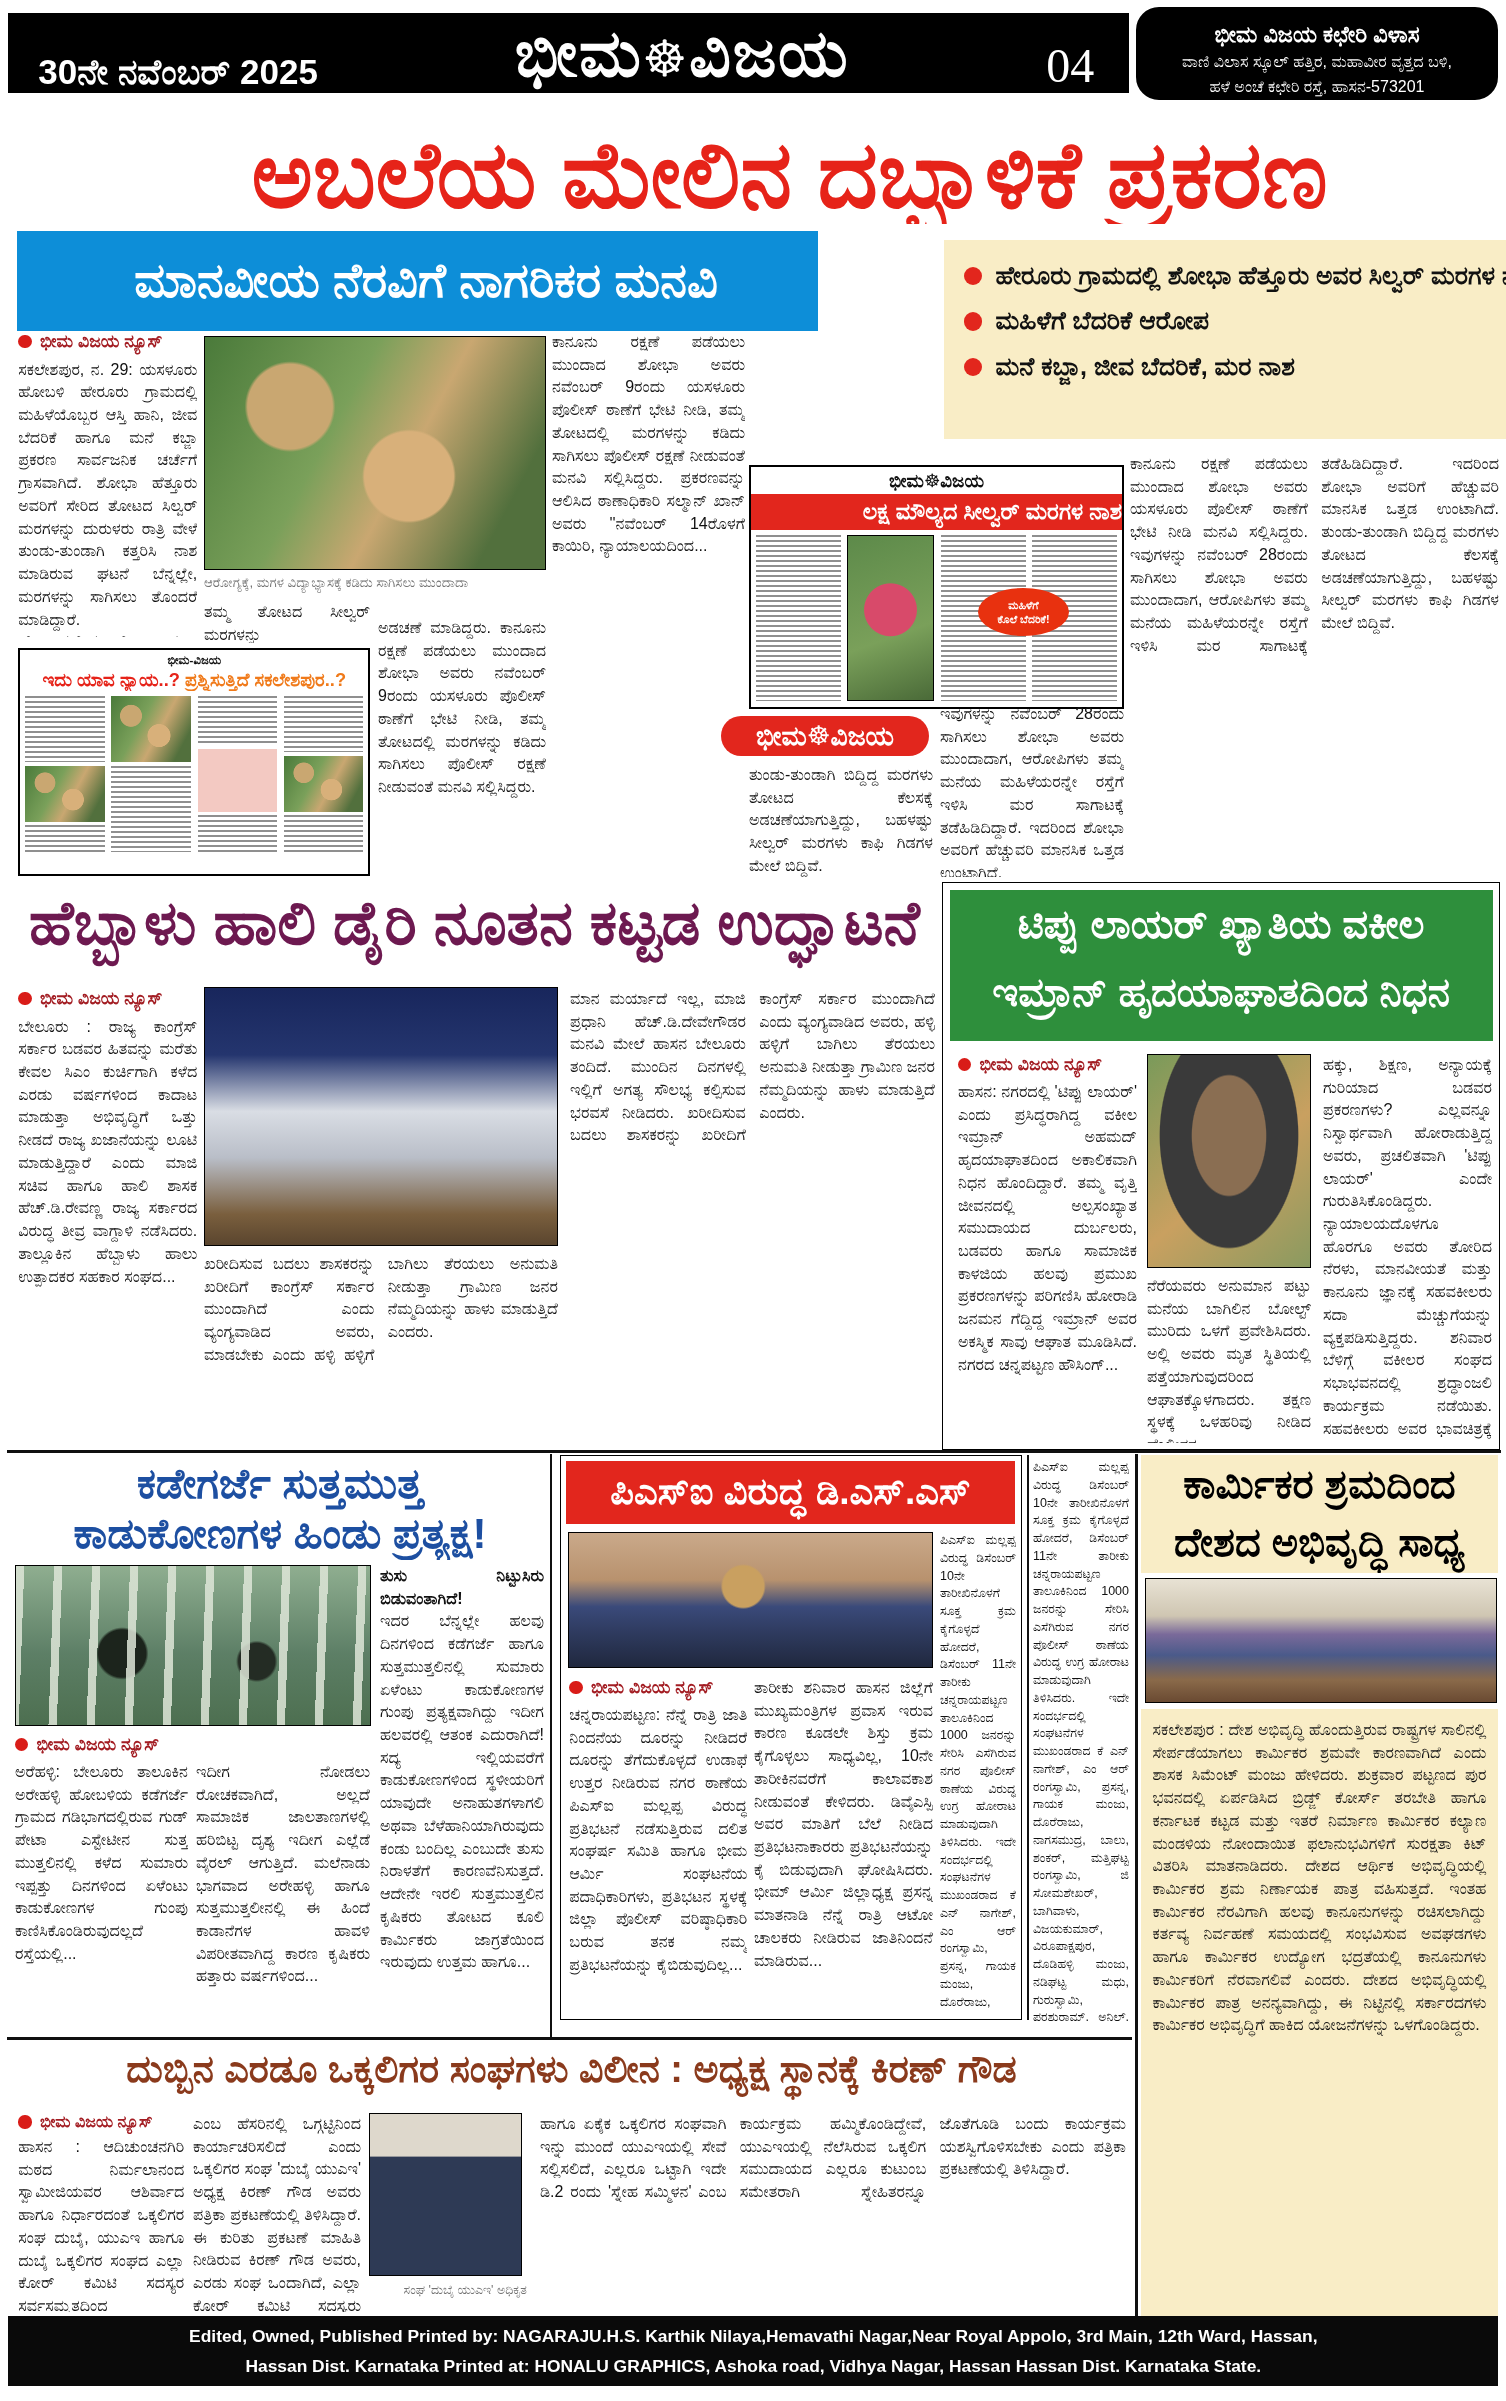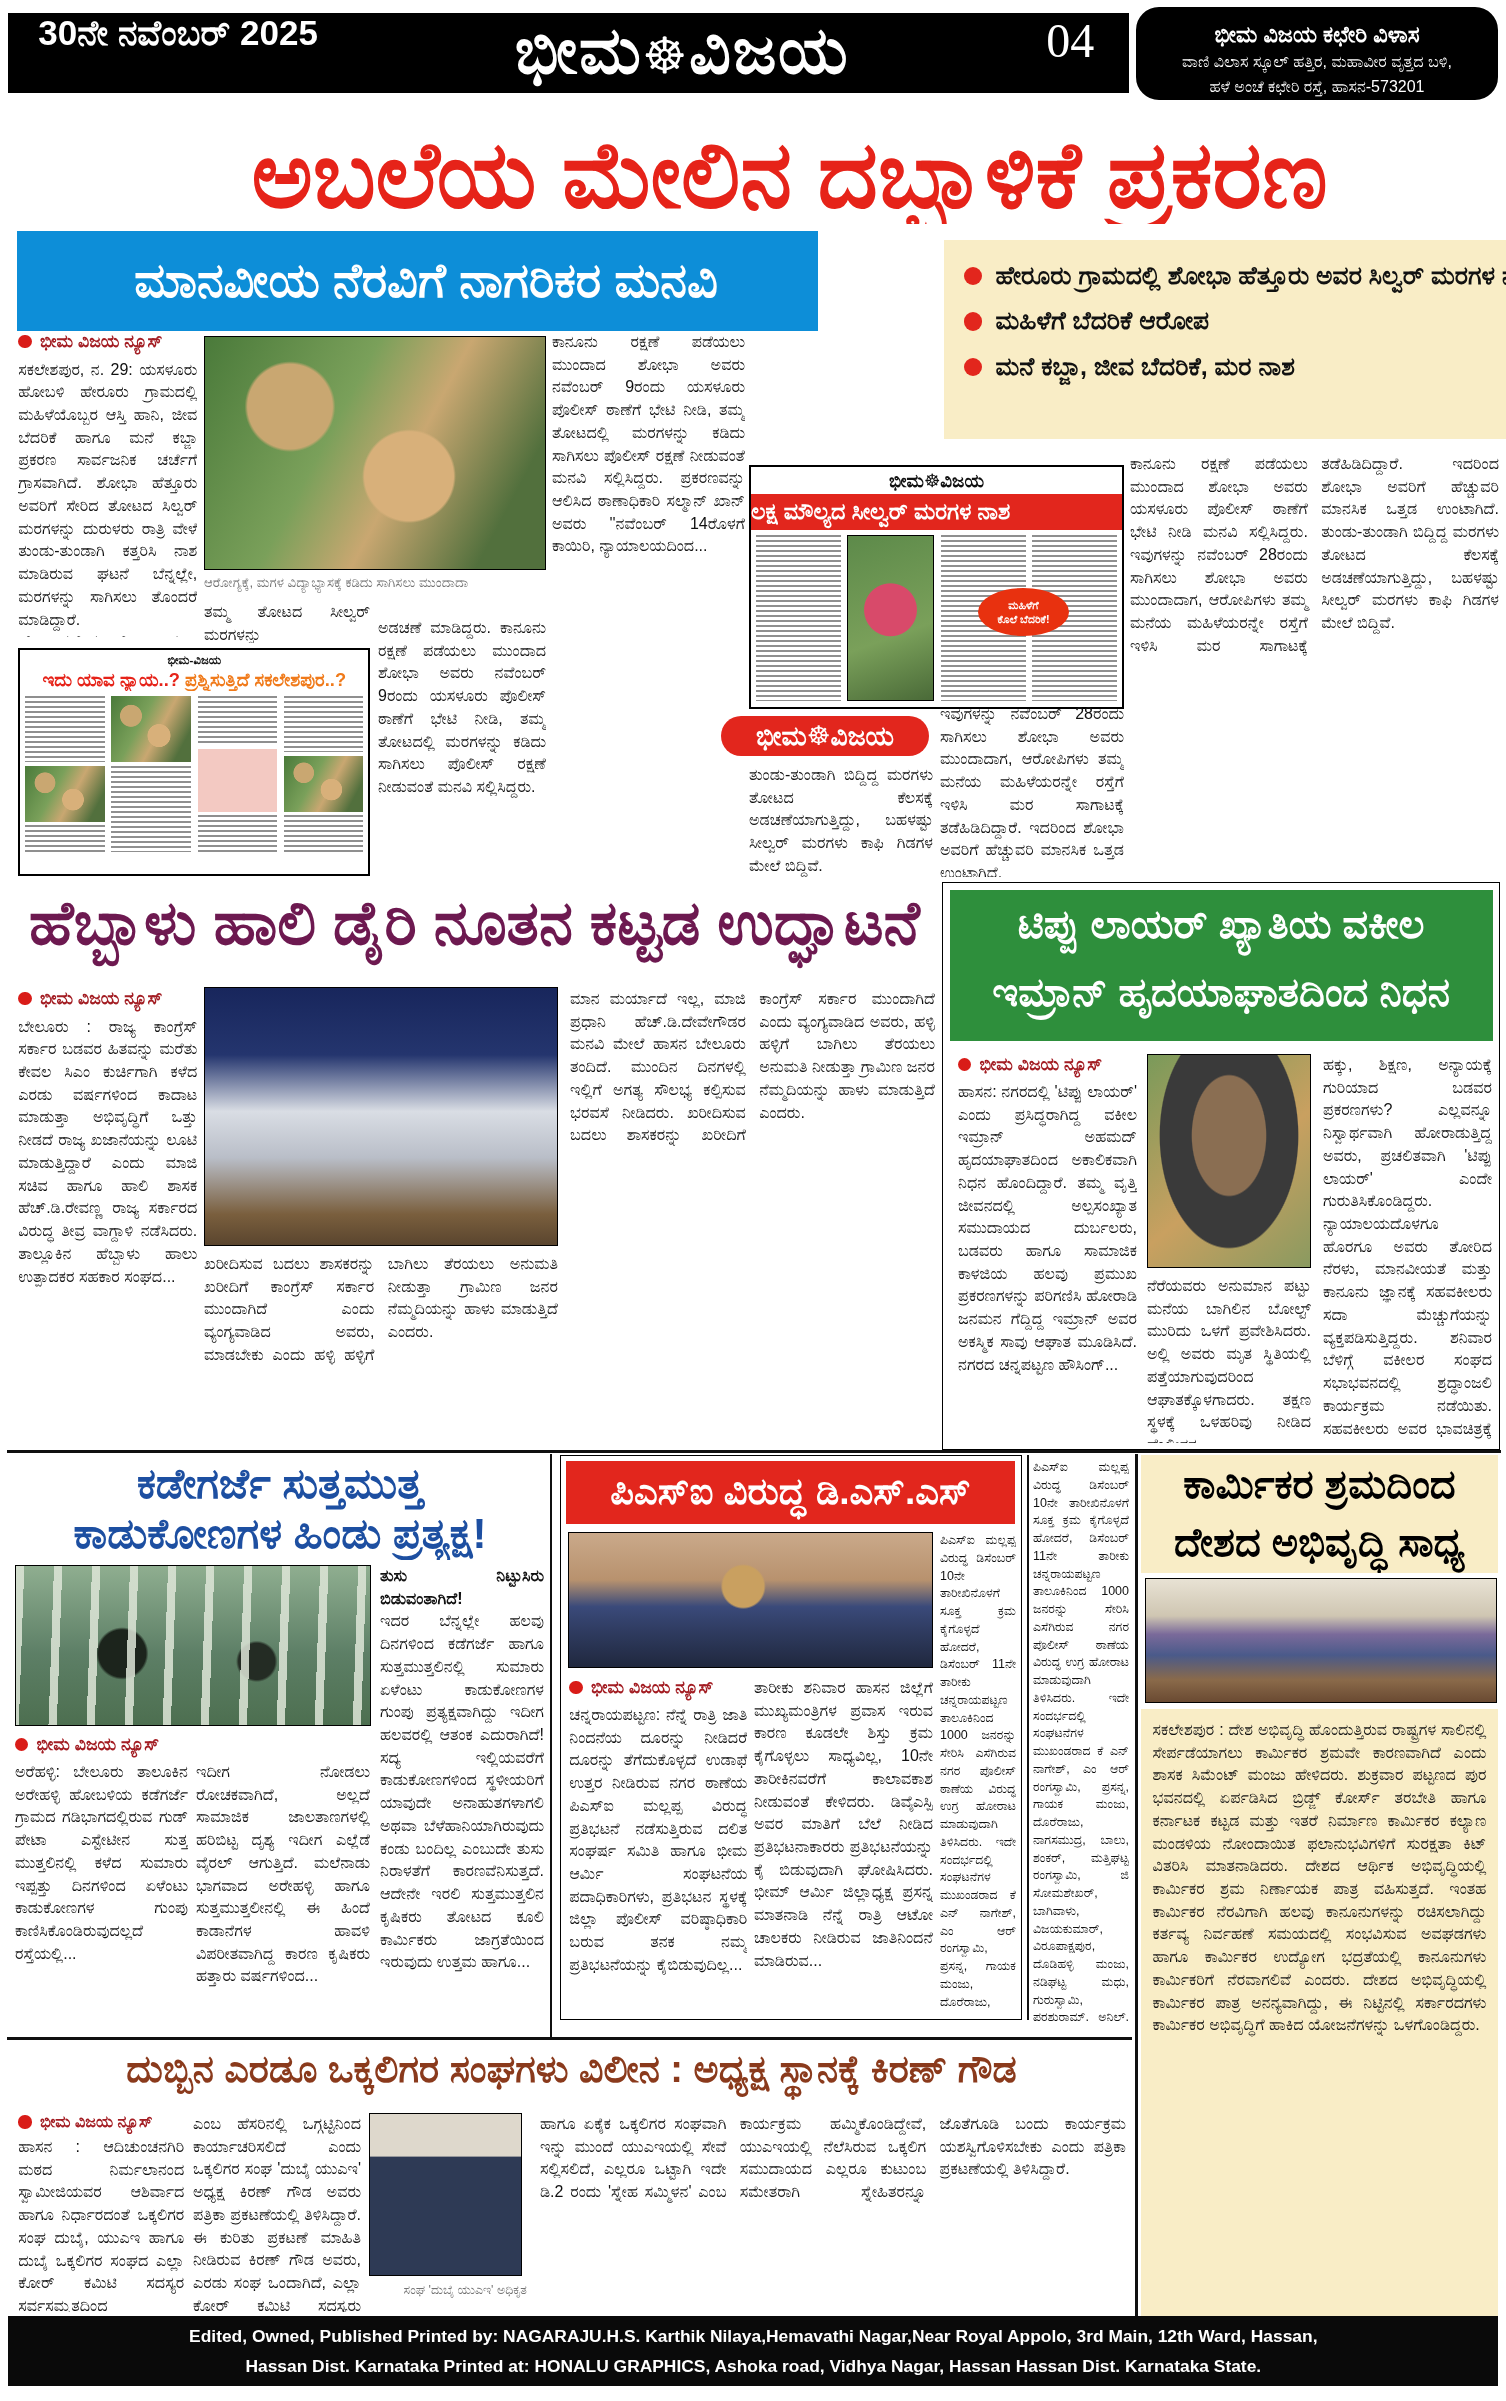--- a/index.html
+++ b/index.html
@@ -8,21 +8,21 @@
   .abs{position:absolute;box-sizing:border-box;}
   .body-text{font-size:16px;line-height:1.42;text-align:justify;overflow:hidden;}
   .byline{display:flex;align-items:center;gap:8.3px;font-weight:bold;color:#a31d23;font-size:17.4px;}
   .byline .dot{width:13.3px;height:13.3px;border-radius:50%;background:#d91c18;flex:0 0 auto;}
   .photo{border:1.7px solid #000;overflow:hidden;}
   .caption{font-weight:normal;color:#737373;}
   .greek{background:repeating-linear-gradient(180deg,#8f8f8f 0 1.7px,transparent 1.7px 5px);}
   .hline{background:#101010;}
   .vline{background:#101010;}
   
-  .black-bar{background:#000;color:#fff;display:flex;align-items:flex-start;}
+  .black-bar{background:#000;color:#fff;display:flex;align-items:flex-end;}
   .hdr-date{font-size:35px;font-weight:bold;margin-left:30px;white-space:nowrap;}
   .hdr-title{flex:1;text-align:center;font-size:65px;font-weight:bold;letter-spacing:1.7px;white-space:nowrap;}
   .hdr-title .chakra{font-size:50px;vertical-align:middle;}
   .hdr-page{font-size:48px;font-family:"Liberation Serif","DejaVu Serif",serif;margin-right:35px;}
   .office{background:#000;color:#fff;border-radius:23px;text-align:center;padding-top:10px;border:2.5px solid #000;}
   .office .l1{font-size:22.4px;font-weight:bold;line-height:1.4;}
   .office .l2{font-size:16px;line-height:1.55;}
   
   .main-headline{color:#e62319;font-weight:bold;font-size:93px;line-height:1.12;text-align:center;white-space:nowrap;overflow:hidden;}
   .subhead-blue{background:#0d8ed8;color:#fff;font-weight:bold;font-size:48px;display:flex;align-items:center;justify-content:center;text-align:center;overflow:hidden;}
@@ -34,21 +34,21 @@
   .hl-green{background:#2e8f3c;color:#fff;font-weight:bold;font-size:40px;text-align:center;line-height:1.7;overflow:hidden;}
   .hl-navy{color:#1d4fa1;font-weight:bold;font-size:42px;text-align:center;line-height:1.2;overflow:hidden;}
   .hl-redbox{background:#e2261d;color:#fff;font-weight:bold;font-size:37px;text-align:center;line-height:1.65;overflow:hidden;}
   .hl-cream{background:#f9edc6;color:#000;font-weight:bold;font-size:40px;text-align:center;line-height:1.45;overflow:hidden;}
   .hl-brown{color:#8a3a1c;font-weight:bold;font-size:38px;text-align:center;white-space:nowrap;overflow:hidden;}
   
   .clip{border:2.5px solid #000;background:#fff;overflow:hidden;}
   .clip-mast{font-weight:bold;text-align:center;font-size:18.3px;padding:2.5px 0;}
   .clip-head-red{color:#e62319;font-weight:bold;font-size:18.3px;text-align:center;white-space:nowrap;overflow:hidden;}
   .clip-head-red .part2{color:#f07a1a;}
-  .clip-banner{background:#e2261d;color:#fff;font-weight:bold;font-size:22.4px;text-align:left;line-height:1.6;white-space:nowrap;overflow:hidden;}
+  .clip-banner{background:#e2261d;color:#fff;font-weight:bold;font-size:22.4px;text-align:right;line-height:1.6;white-space:nowrap;overflow:hidden;}
   .clip-cols{display:flex;gap:6.6px;padding:5px;}
   .clip-cols .c{flex:1;}
   .pill{background:#e2261d;color:#fff;border-radius:25px;display:flex;align-items:center;justify-content:center;font-weight:bold;font-size:26.6px;white-space:nowrap;overflow:hidden;}
   .badge-oval{background:#e8310f;color:#fff;border-radius:50%;text-align:center;font-weight:bold;font-size:10.8px;line-height:1.3;display:flex;flex-direction:column;justify-content:center;}
   .two-col{column-count:2;column-gap:13.3px;}
   .three-col{column-count:3;column-gap:13.3px;}
   
   .ph-tree{background:radial-gradient(circle at 25% 30%,#c9a771 0 14%,transparent 15%),radial-gradient(circle at 60% 60%,#d8b07a 0 18%,transparent 19%),linear-gradient(118deg,#4a7a3a,#7aa05a 38%,#c9a771 58%,#52703d 85%);}
   .ph-woman{background:radial-gradient(circle at 50% 45%,#d84a6a 0 26%,transparent 27%),linear-gradient(160deg,#5d8a4a,#7aa05a 60%,#4a6a38);}
   .ph-group{background:linear-gradient(180deg,#18265c 0,#24356e 26%,#d9dde4 48%,#b9bec8 66%,#7a5f3e 88%,#5a452e);}

